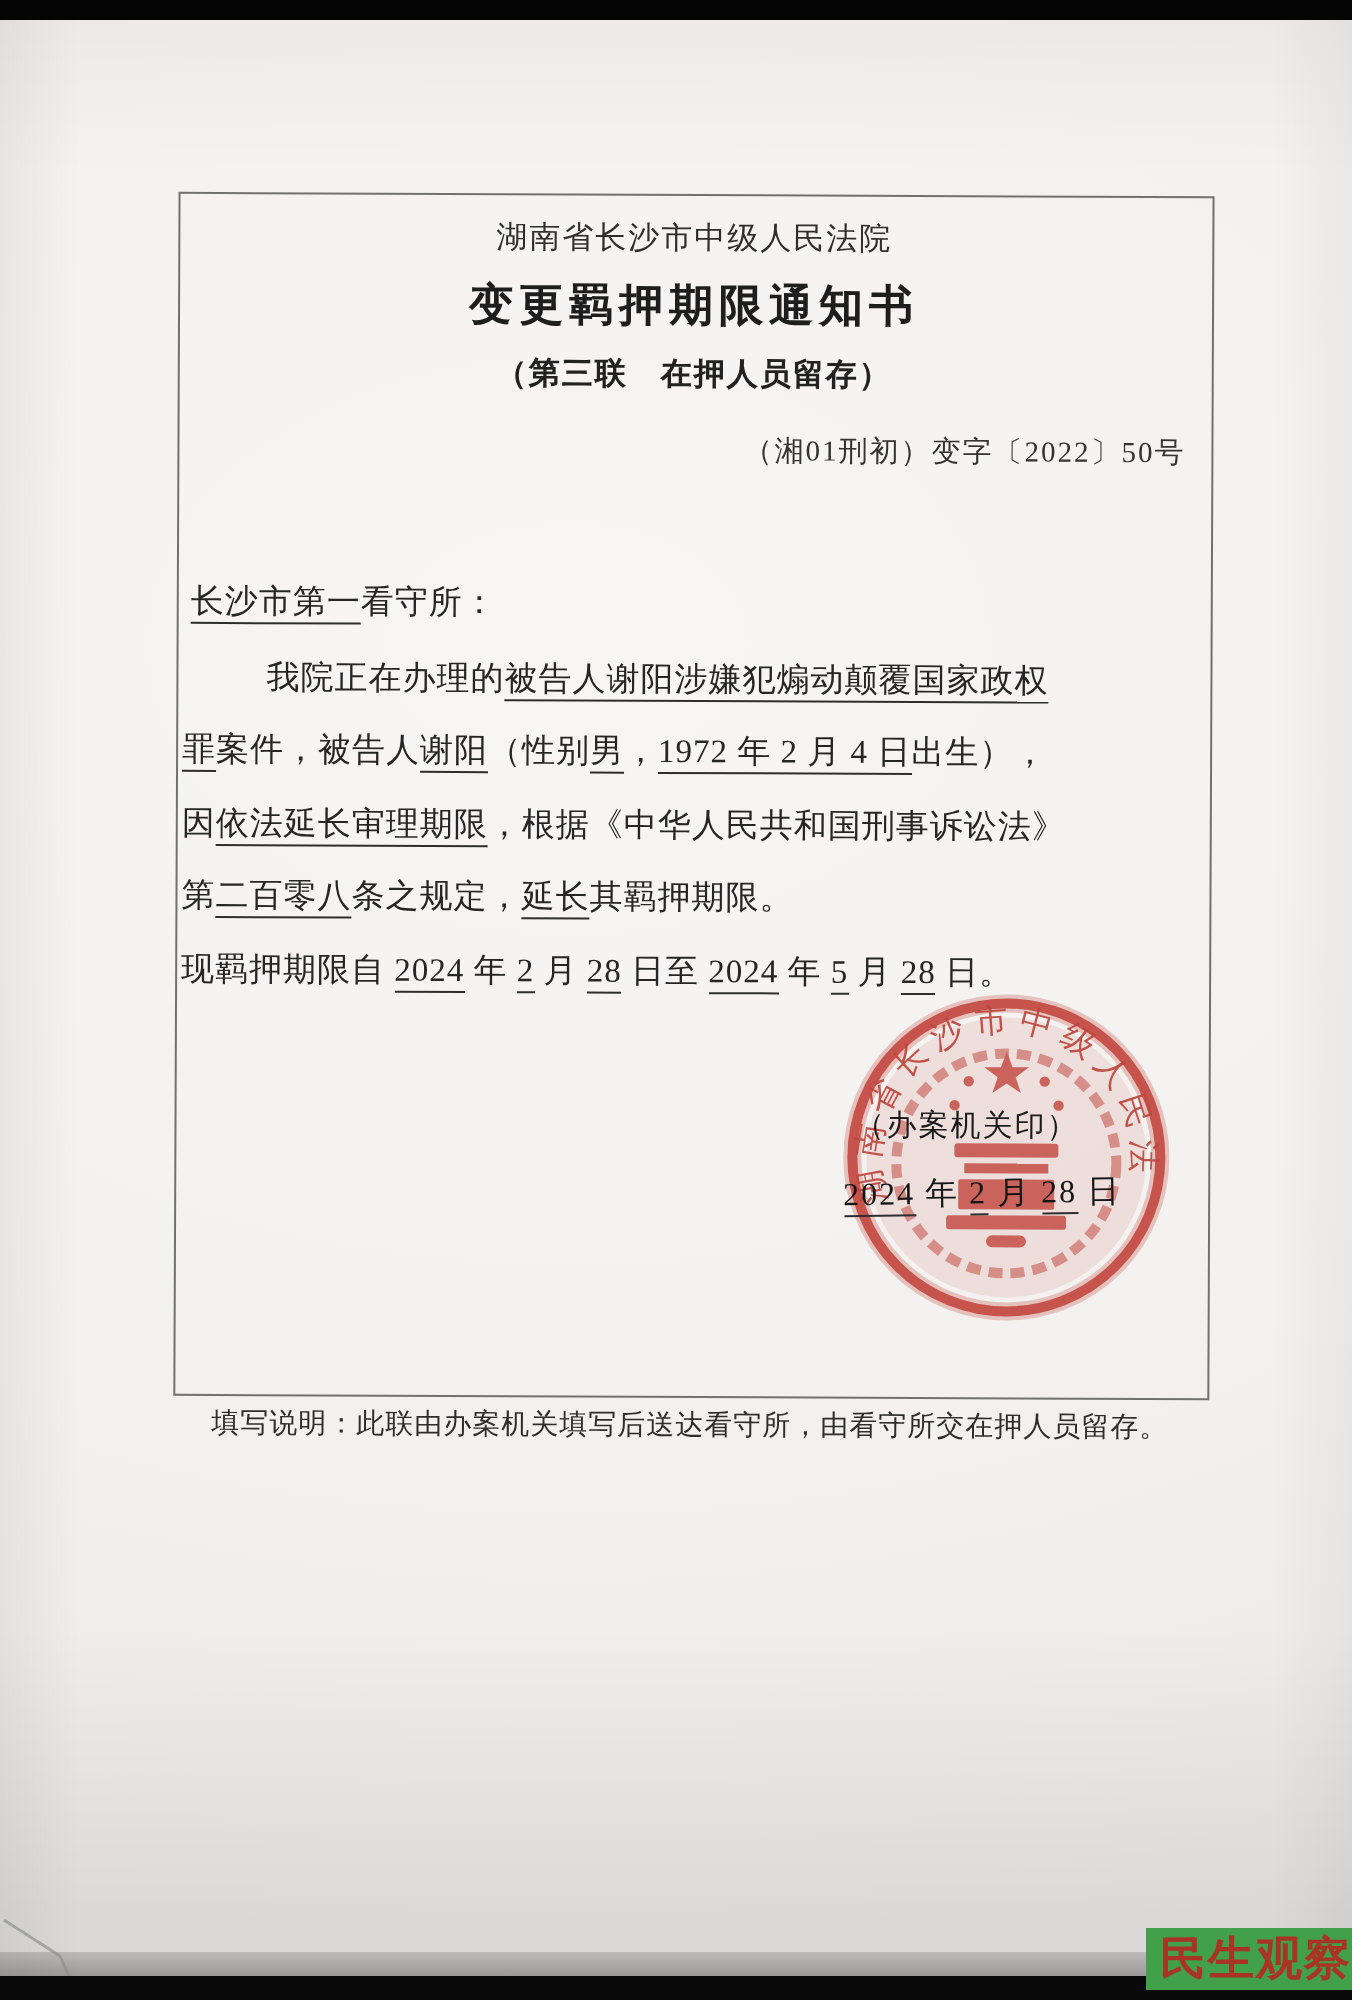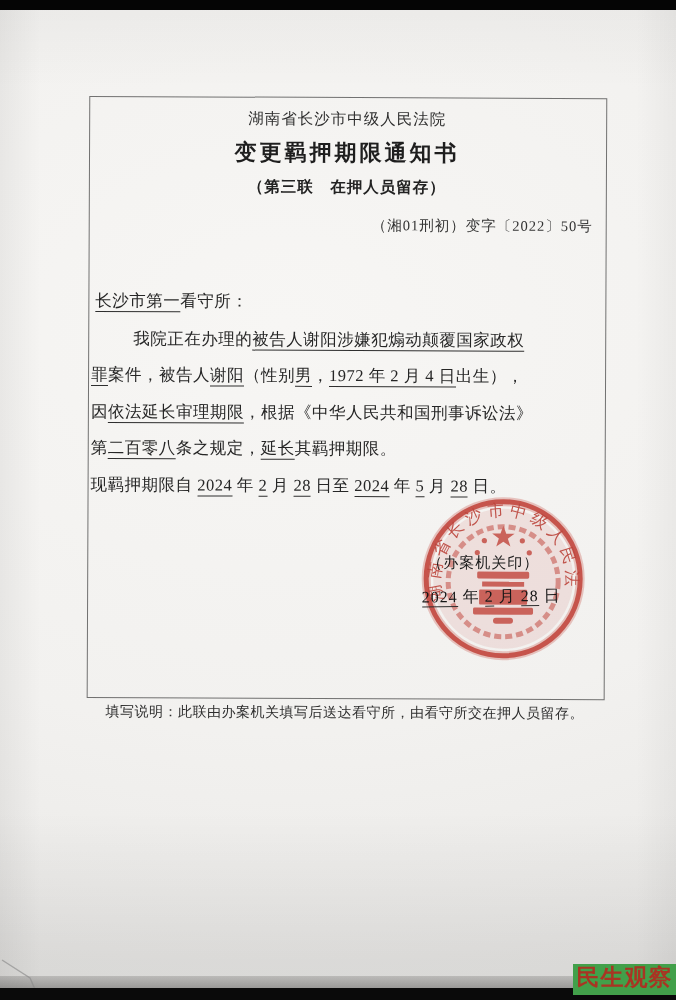--- a/index.html
+++ b/index.html
@@ -34,21 +34,21 @@
   .u{border-bottom:1px solid #2e2e2e;padding-bottom:1px;}
   .seal{position:absolute;left:421px;top:485px;width:166px;height:166px;z-index:1;}
   .seal-label{position:absolute;left:384px;top:543px;width:200px;text-align:center;
          font-size:15px;color:#1b1b1b;z-index:2;letter-spacing:1px;}
   .seal-date{position:absolute;left:392px;top:576px;width:200px;text-align:center;
          font-size:16px;color:#161616;z-index:2;letter-spacing:1px;transform:rotate(-1deg);}
   .footer-note{position:absolute;left:107px;top:694px;font-size:14px;letter-spacing:0.5px;color:#2d2d2d;white-space:nowrap;}
   .scratch{position:absolute;left:0;top:938px;z-index:1;}
   .watermark{position:absolute;right:0;bottom:5px;width:103px;height:31px;z-index:6;
          background:#42a04a;color:#a93423;font-weight:bold;font-size:23px;line-height:31px;
-         text-align:center;letter-spacing:1px;font-family:Liberation Mono, monospace;}
+         text-align:right;letter-spacing:1px;font-family:Liberation Serif, serif;}
   svg text{font-family:"Liberation Serif","DejaVu Serif",serif;}
 </style>
 </head>
 <body>
 
 <div class="stage">
   <div class="bar top"></div>
 
   <div class="photo">
     <div class="doc-content">

